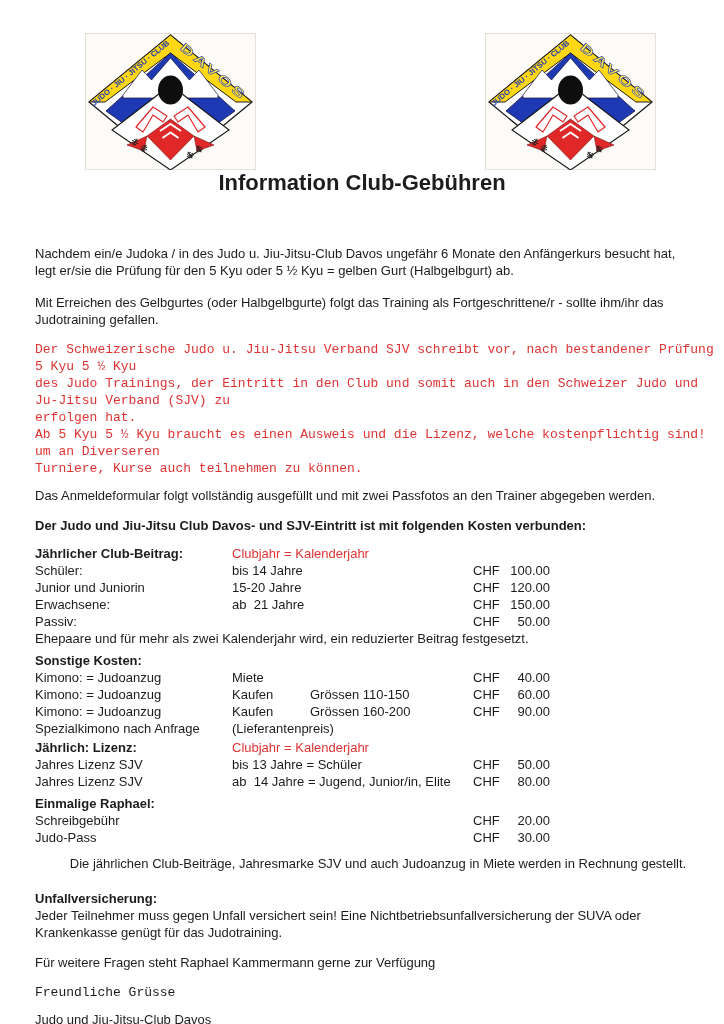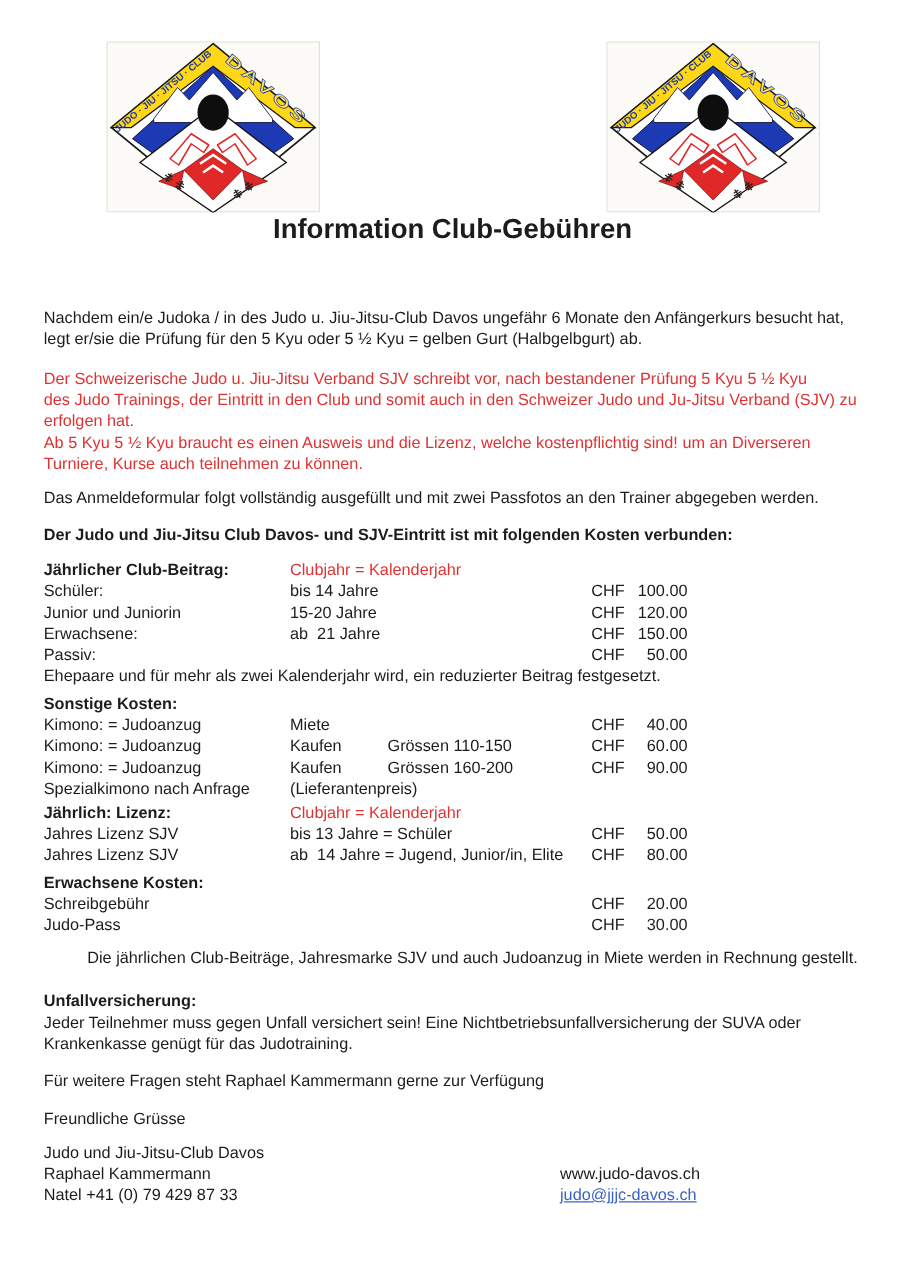--- a/index.html
+++ b/index.html
@@ -14,21 +14,21 @@
   .logo-right { left:485px; }
   .title {
     position:absolute; top:170px; left:0; width:100%;
     text-align:center; font-size:22px; line-height:26px; font-weight:bold;
   }
   .body { position:absolute; left:35px; top:209px; width:686px;margin-top:36px; }
   .tb { white-space:pre-line; margin:0; }
   .bold { font-weight:bold; }
   .red  { color:var(--red, #df3333); }
   .mb2 {margin-bottom:2px;} .mb5 {margin-bottom:5px;} .mb9 {margin-bottom:9px;}
-  .mb10{margin-bottom:10px;} .mb11{margin-bottom:11px;} .mb13{margin-bottom:13px;} .mb15{margin-bottom:15px;} .mb18{margin-bottom:18px;text-align:center;}
+  .mb10{margin-bottom:10px;font-family:Liberation Mono, monospace;} .mb11{margin-bottom:11px;} .mb13{margin-bottom:13px;} .mb15{margin-bottom:15px;} .mb18{margin-bottom:18px;text-align:center;}
   .frow  { display:grid; grid-template-columns:197px 241px 34px 43px; }
   .frow5 { display:grid; grid-template-columns:197px 78px 163px 34px 43px; }
   .frow3 { display:grid; grid-template-columns:438px 34px 43px; }
   .amount { text-align:right; }
   .sig { display:grid; grid-template-columns:413px 273px; }
   .sig div { line-height:17px; }
   a.email {
     color:var(--link, #3a62c6); text-decoration:underline; cursor:pointer;
   }
 </style>
@@ -81,20 +81,22 @@
   <svg class="logo logo-right" viewBox="0 0 171 137">
       <use href="#club-logo"></use>
     </svg>
 
   <div class="title">Information Club-Gebühren</div>
 
   <div class="body">
 
     <p class="tb mb15">Nachdem ein/e Judoka / in des Judo u. Jiu-Jitsu-Club Davos ungefähr 6 Monate den Anfängerkurs besucht hat,
 legt er/sie die Prüfung für den 5 Kyu oder 5 ½ Kyu = gelben Gurt (Halbgelbgurt) ab.</p>
+    <p class="tb mb13">Mit Erreichen des Gelbgurtes (oder Halbgelbgurte) folgt das Training als Fortgeschrittene/r - sollte ihm/ihr das
+Judotraining gefallen.</p>
     <p class="tb mb10 red">Der Schweizerische Judo u. Jiu-Jitsu Verband SJV schreibt vor, nach bestandener Prüfung 5 Kyu 5 ½ Kyu
 des Judo Trainings, der Eintritt in den Club und somit auch in den Schweizer Judo und Ju-Jitsu Verband (SJV) zu
 erfolgen hat.
 Ab 5 Kyu 5 ½ Kyu braucht es einen Ausweis und die Lizenz, welche kostenpflichtig sind! um an Diverseren
 Turniere, Kurse auch teilnehmen zu können.</p>
     <p class="tb mb13">Das Anmeldeformular folgt vollständig ausgefüllt und mit zwei Passfotos an den Trainer abgegeben werden.</p>
     <p class="tb mb11 bold">Der Judo und Jiu-Jitsu Club Davos- und SJV-Eintritt ist mit folgenden Kosten verbunden:</p>
 
     <div class="mb5">
       <div class="frow">
@@ -177,21 +179,21 @@
       </div>
       <div class="frow">
         <span>Jahres Lizenz SJV</span>
         <span>ab&nbsp; 14 Jahre = Jugend, Junior/in, Elite</span>
         <span>CHF</span>
         <span class="amount">80.00</span>
       </div>
     </div>
 
     <div class="mb9">
-      <div class="bold">Erwachsene Kosten:</div>
+      <div class="bold">Einmalige Raphael:</div>
       <div class="frow3">
         <span>Schreibgebühr</span>
         <span>CHF</span>
         <span class="amount">20.00</span>
       </div>
       <div class="frow3">
         <span>Judo-Pass</span>
         <span>CHF</span>
         <span class="amount">30.00</span>
       </div>

